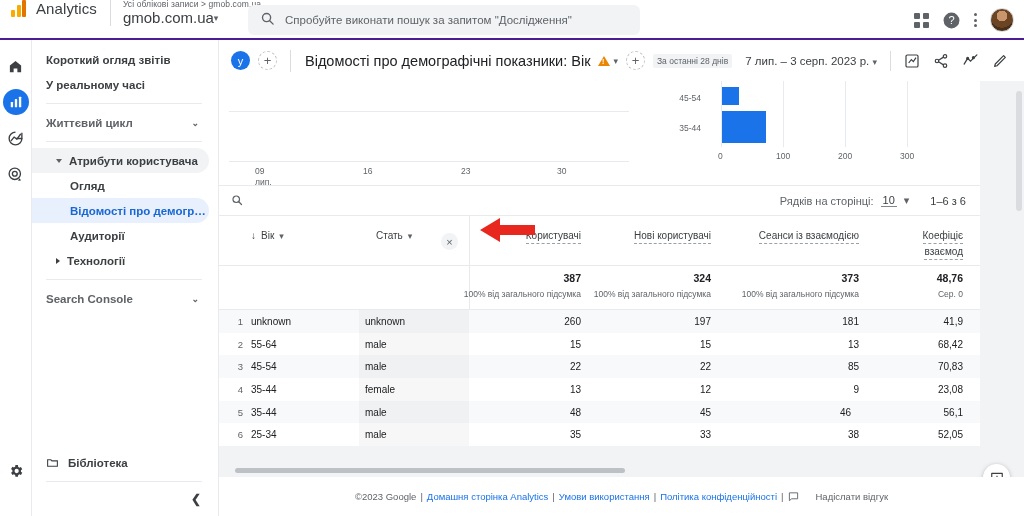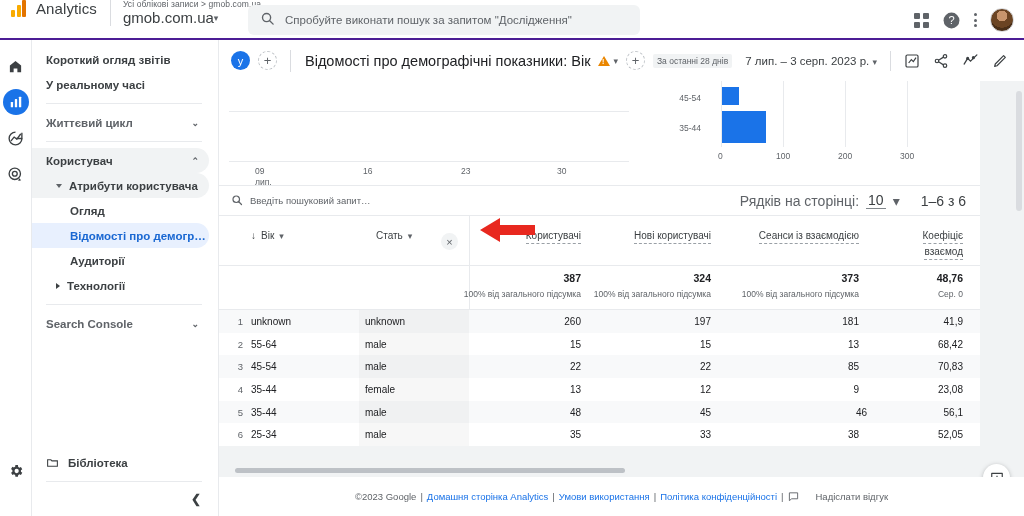--- a/index.html
+++ b/index.html
@@ -120,21 +120,21 @@
   .rchart { position: absolute; left: 440px; top: 0; width: 310px; height: 105px; }
   .rchart .ylab { position: absolute; font-size: 8.5px; color: #5f6368; right: 268px; text-align: right; white-space: nowrap; }
   .rchart .bar { position: absolute; background: #1a73e8; }
   .rchart .vgrid { position: absolute; top: 0; width: 1px; background: #e8eaed; }
   .rchart .xtick { position: absolute; font-size: 8.5px; color: #5f6368; }
 
   
   .tsearch { height: 30px; display: flex; align-items: center; border-bottom: 1px solid #e8eaed; padding-left: 12px; }
   .tsearch input { border: 0; outline: none; background: transparent; font-family: "Liberation Sans", sans-serif; font-size: 9.5px; color: #3c4043; width: 320px; margin-left: 7px; }
   .tsearch input::placeholder { color: #5f6368; }
-  .rows-ctl { margin-left: auto; display: flex; align-items: center; gap: 7px; padding-right: 14px; font-size: 14px; color: #5f6368; }
+  .rows-ctl { margin-left: auto; display: flex; align-items: center; gap: 7px; padding-right: 14px; font-size: 11px; color: #5f6368; }
   .rows-val { color: #3c4043; border-bottom: 1px solid #80868b; padding: 0 2px; }
 
   
   .thead { position: relative; height: 50px; border-bottom: 1px solid #e8eaed; }
   .th { position: absolute; top: 14px; font-size: 10px; color: #3c4043; display: flex; align-items: center; gap: 5px; }
   .th.num { justify-content: flex-end; text-align: right; }
   .th .dash { border-bottom: 1px dashed #9aa0a6; padding-bottom: 2px; }
   .xbtn { position: absolute; left: 222px; top: 17px; width: 17px; height: 17px; border-radius: 50%; background: #f1f3f4;
           display: flex; align-items: center; justify-content: center; color: #5f6368; font-size: 11px; cursor: pointer; }
   .vsep { position: absolute; left: 250px; top: 0; bottom: 0; width: 1px; background: #e8eaed; }
@@ -257,24 +257,20 @@
       </div>
     <div class="nav-item">
         <span class="lbl">У реальному часі</span>
       </div>
     <div class="nav-sep"></div>
     <div class="nav-item muted group">
       <span class="lbl">Життєвий цикл</span>
       <span class="chev">⌄</span>
     </div>
     <div class="nav-sep"></div>
-    <div class="nav-item sel-grey group">
-      <span class="lbl">Користувач</span>
-      <span class="chev">⌃</span>
-    </div>
     <div class="nav-item sel-grey ind-1">
       <span class="tri down"></span>
       <span class="lbl">Атрибути користувача</span>
     </div>
     <div class="nav-item ind-2">
         <span class="lbl">Огляд</span>
       </div>
     <div class="nav-item sel-blue ind-2">
         <span class="lbl">Відомості про демографічн…</span>
       </div>
@@ -376,21 +372,20 @@
         </div>
       </div>
 
       <div class="tsearch">
         <span>
           <svg width="12" height="12" viewBox="0 0 24 24" fill="none" stroke="#5f6368" stroke-width="2.4">
               <circle cx="10.5" cy="10.5" r="6.5"></circle>
               <line x1="15.5" y1="15.5" x2="21" y2="21" stroke-linecap="round"></line>
             </svg>
         </span>
-        <input placeholder="Введіть пошуковий запит…" style="">
         <div class="rows-ctl">
           <span>Рядків на сторінці:</span>
           <span class="rows-val">10</span>
           <span>▾</span>
           <span style="margin-left:14px;color:#3c4043">1–6 з 6</span>
         </div>
       </div>
 
       <div class="thead">
         <div class="vsep"></div>
@@ -472,21 +467,21 @@
         <div class="num" style="left:500px;width:140px">9</div>
         <div class="num" style="left:648px;width:96px">23,08</div>
       </div>
       <div class="trow odd">
         <div class="genbg"></div>
         <div class="cIdx">5</div>
         <div class="cAge">35-44</div>
         <div class="cGen">male</div>
         <div class="num" style="left:262px;width:100px">48</div>
         <div class="num" style="left:382px;width:110px">45</div>
-        <div class="num" style="left:508px;width:140px">46</div>
+        <div class="num" style="left:492px;width:140px">46</div>
         <div class="num" style="left:648px;width:96px">56,1</div>
       </div>
       <div class="trow">
         <div class="genbg"></div>
         <div class="cIdx">6</div>
         <div class="cAge">25-34</div>
         <div class="cGen">male</div>
         <div class="num" style="left:262px;width:100px">35</div>
         <div class="num" style="left:382px;width:110px">33</div>
         <div class="num" style="left:500px;width:140px">38</div>

